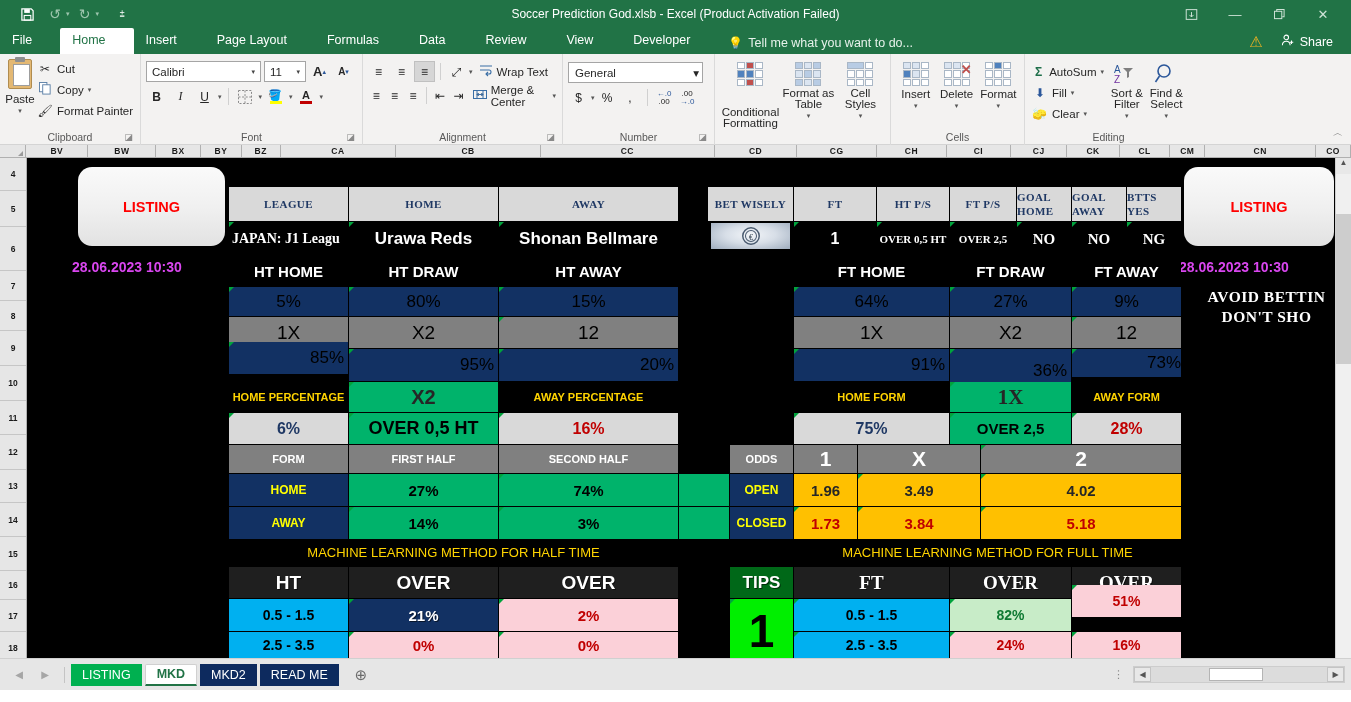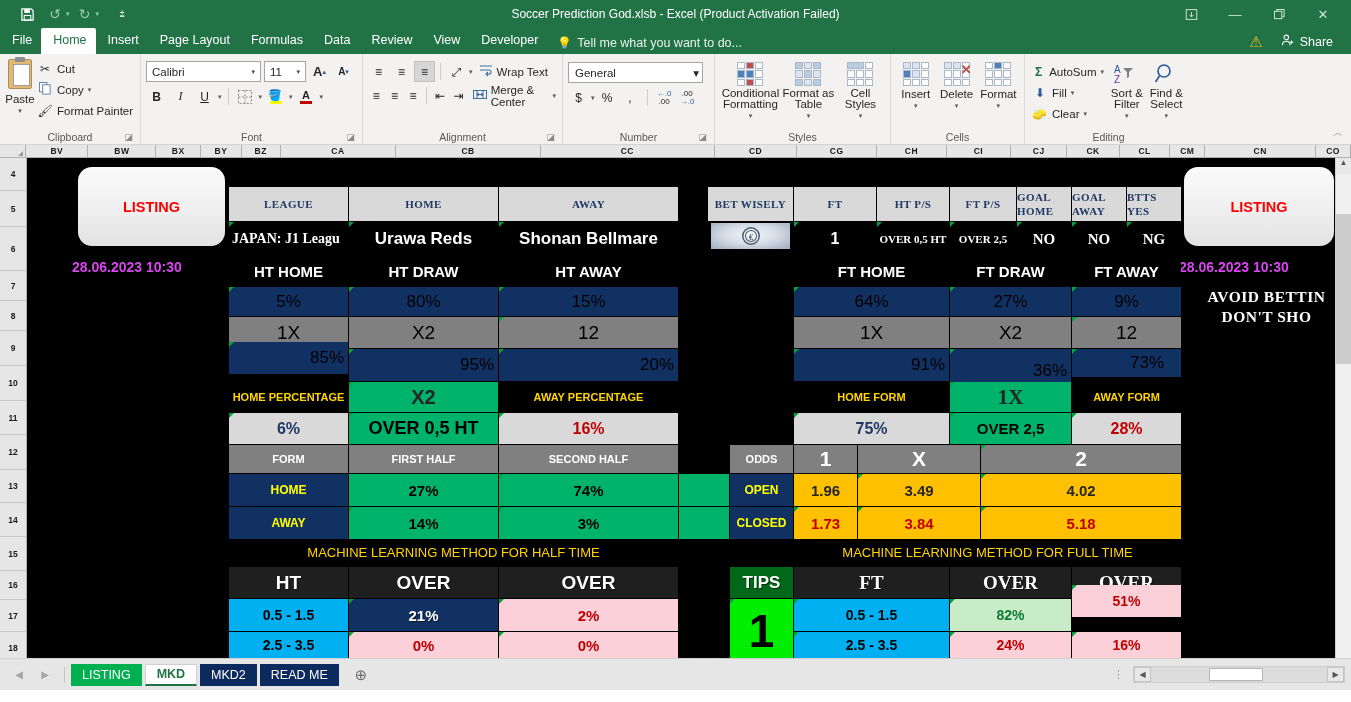--- a/index.html
+++ b/index.html
@@ -26,21 +26,21 @@
   }
   .win-ctl { margin-left:auto; display:flex; align-items:center; padding-right:6px; z-index:2;}
   .win-btn { width:44px; height:28px; display:flex; align-items:center; justify-content:center;
              color:#cfe3d7; font-size:13px; }
 
   
   .ribbon-tabs {
     height:26px; background:#217346; display:flex; align-items:flex-end; position:relative;
     color:#fff; font-size:12.5px;
   }
-  .rtab { padding:4px 9px 5px 12px; height:26px; line-height:17px; white-space:nowrap; }
+  .rtab { padding:4px 28px 5px 12px; height:26px; line-height:17px; white-space:nowrap; }
   .rtab.active { background:#ffffff; color:#217346; border-radius:2px 2px 0 0; }
   .tellme { display:flex; align-items:center; gap:5px; padding:4px 10px; color:#e7f2eb; font-size:12.5px; }
   .bulb { font-size:12px; }
   .ribbon-right { margin-left:auto; display:flex; align-items:center; gap:8px; padding-right:8px; }
   .warn-ico { color:#f0b323; font-size:15px; }
   .share-btn { display:flex; align-items:center; gap:5px; color:#fff; font-size:12.5px;
                padding:4px 10px; }
 
   
   .ribbon {
@@ -416,21 +416,21 @@
       </div>
     </div>
     <div class="grp-label">
       <span>Number</span>
       <span class="grp-launch">◪</span>
     </div>
   </div>
 
   <div class="grp" style="width:176px;">
     <div class="grp-body" style="padding-top:3px;">
-      <div class="bigbtn" style="width:62px;">
+      <div class="bigbtn" style="width:62px;gap:19px;">
         <span class="minigrid">
           <div style="background:#fff"></div>
             <div style="background:#c0504d"></div>
             <div style="background:#fff"></div>
           <div style="background:#4f81bd"></div>
             <div style="background:#4f81bd"></div>
             <div style="background:#fff"></div>
           <div style="background:#fff"></div>
             <div style="background:#c0504d"></div>
             <div style="background:#fff"></div>
@@ -692,21 +692,21 @@
       <div class="cell grey" style="left:767px; top:159px; width:155px; height:31px; font-size:19px; color:#000;">1X</div>
       <div class="cell grey" style="left:923px; top:159px; width:121px; height:31px; font-size:19px; color:#000;">X2</div>
       <div class="cell grey cmt" style="left:1045px; top:159px; width:109px; height:31px; font-size:19px; color:#000;">12</div>
 
       <div class="cell navy cmt" style="left:202px; top:184px; width:119px; height:32px; font-size:17px; justify-content:flex-end; padding-right:4px;">85%</div>
       <div class="cell navy cmt" style="left:322px; top:191px; width:149px; height:32px; font-size:17px; justify-content:flex-end; padding-right:4px;">95%</div>
       <div class="cell navy cmt" style="left:472px; top:191px; width:179px; height:32px; font-size:17px; justify-content:flex-end; padding-right:4px;">20%</div>
       <div class="cell blk" style="left:652px; top:191px; width:114px; height:32px;"></div>
       <div class="cell navy cmt" style="left:767px; top:191px; width:155px; height:32px; font-size:17px; justify-content:flex-end; padding-right:4px;">91%</div>
       <div class="cell navy cmt" style="left:923px; top:191px; width:121px; height:43px; font-size:17px; justify-content:flex-end; padding-right:4px;">36%</div>
-      <div class="cell navy cmt" style="left:1045px; top:191px; width:109px; height:28px; font-size:17px; justify-content:flex-end; padding-right:17px;">73%</div>
+      <div class="cell navy cmt" style="left:1045px; top:191px; width:109px; height:28px; font-size:17px; justify-content:flex-end; padding-right:0;">73%</div>
 
       <div class="cell blk yellowtxt" style="left:202px; top:224px; width:119px; height:30px; font-weight:bold; font-size:11px;">HOME PERCENTAGE</div>
       <div class="cell greenx cmt" style="left:322px; top:224px; width:149px; height:30px; font-size:20px; font-weight:bold; color:#262626;">X2</div>
       <div class="cell blk yellowtxt" style="left:472px; top:224px; width:179px; height:30px; font-weight:bold; font-size:11px;">AWAY PERCENTAGE</div>
       <div class="cell blk" style="left:652px; top:224px; width:114px; height:30px;"></div>
       <div class="cell blk yellowtxt" style="left:767px; top:224px; width:155px; height:30px; font-weight:bold; font-size:11px;">HOME FORM</div>
       <div class="cell greenx cmt" style="left:923px; top:224px; width:121px; height:30px; font-family:'Liberation Serif',serif; font-size:21px; font-weight:bold; color:#262626;">1X</div>
       <div class="cell blk yellowtxt" style="left:1045px; top:224px; width:109px; height:30px; font-weight:bold; font-size:11px;">AWAY FORM</div>
 
       <div class="cell ltgrey cmt bluetxt" style="left:202px; top:255px; width:119px; height:31px; font-weight:bold; font-size:16px;">6%</div>

